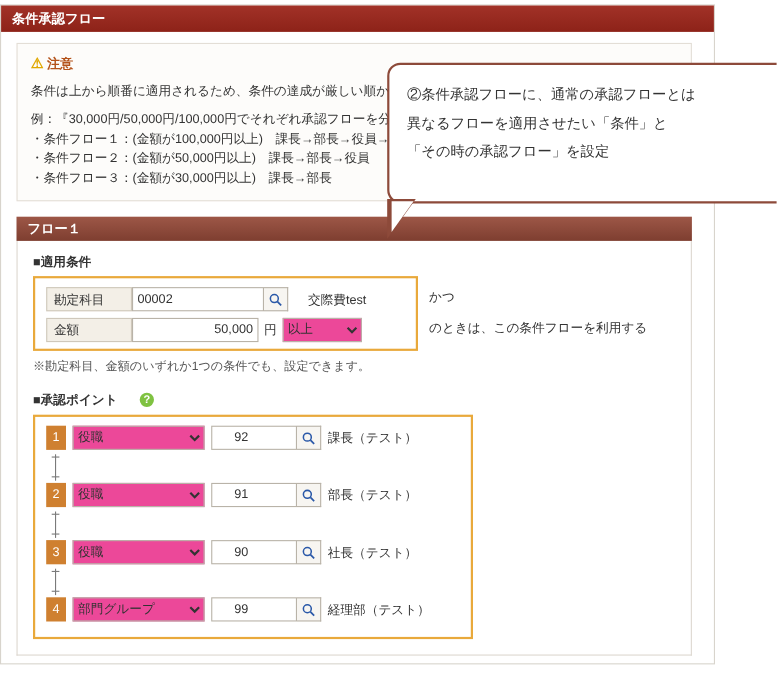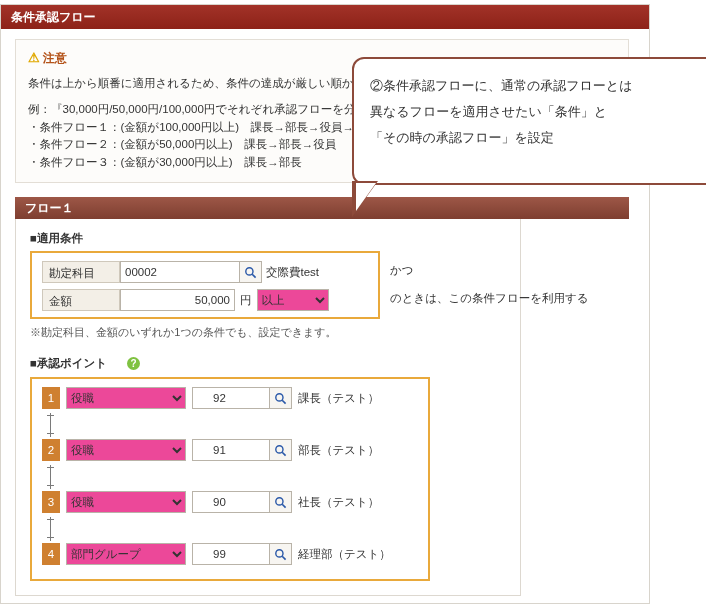--- a/index.html
+++ b/index.html
@@ -77,21 +77,21 @@
     background:linear-gradient(#9d5747,#7e3e30);
     color:#fff;
     font-weight:bold;
     font-size:12px;
     line-height:22px;
     padding-left:10px;
     box-sizing:border-box;
     position:relative;
   }
   .flow-body{
-    width:506px;
+    width:614px;
     border:1px solid #ddd8d0;
     border-top:none;
     box-sizing:border-box;
     padding:12px 14px 14px 14px;
     background:#fff;
     min-height:370px;
   }
   .section-label{
     font-size:11.5px;
     font-weight:bold;
@@ -140,21 +140,21 @@
     border:1px solid #b9b3a8;
     border-left:none;
     box-sizing:border-box;
     background:#f7f5f1;
     display:flex;align-items:center;justify-content:center;
     cursor:pointer;
   }
   .srch svg{display:block;}
   .cond-name{
     font-size:11.5px;
-    margin-left:4px;
+    margin-left:18px;
     color:#333;
     white-space:nowrap;
   }
   .unit{
     font-size:11.5px;
     margin-left:5px;
     color:#333;
   }
   select.sel{
     height:22px;

